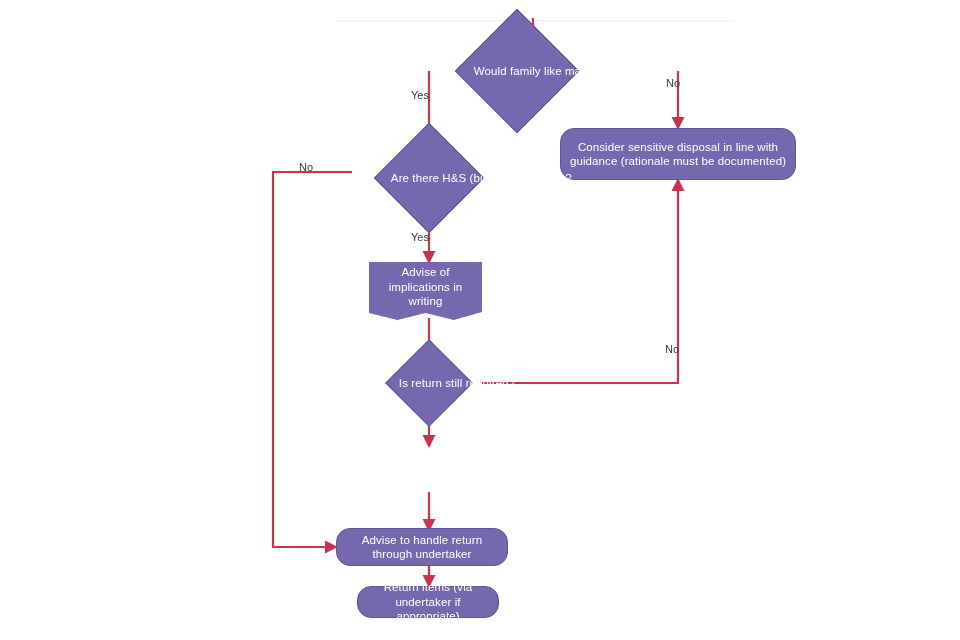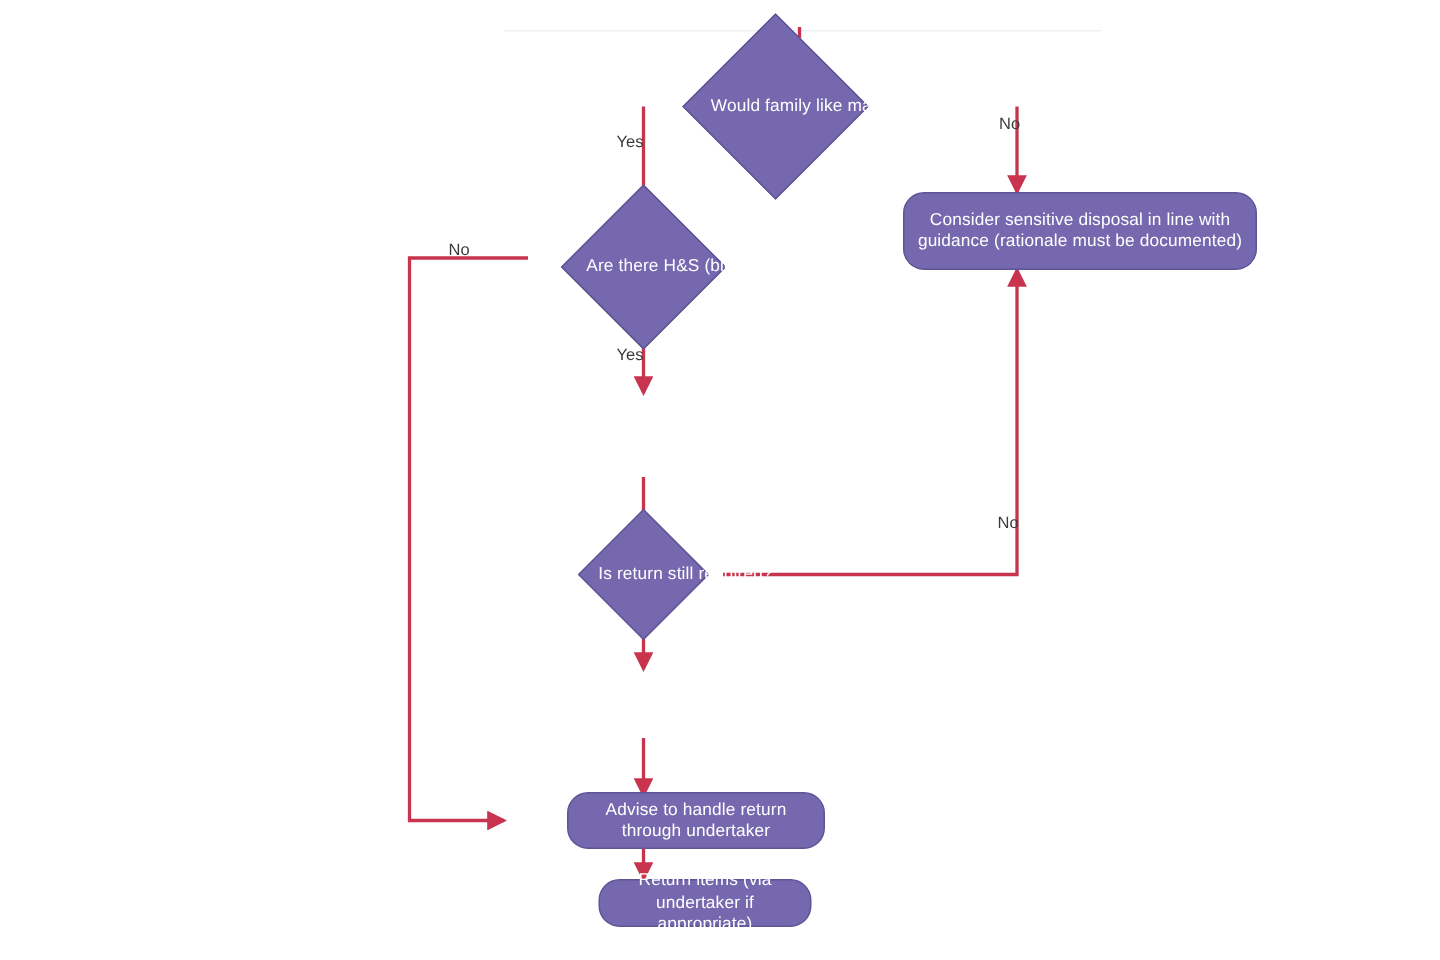--- a/index.html
+++ b/index.html
@@ -49,21 +49,20 @@
   }
   .diamond > .label {
     transform: rotate(-45deg);
     white-space: nowrap;
   }
   
   .rounded {
     background: #7668ae;
     border: 1px solid #5f5596;
     border-radius: 14px;
-    margin-left: 42px;
   }
   
   .document {
     background: #7668ae;
     border: none;
     -webkit-clip-path: polygon(0% 0%, 100% 0%, 100% 86%, 75% 100%, 50% 88%, 25% 100%, 0% 88%);
     clip-path: polygon(0% 0%, 100% 0%, 100% 86%, 75% 100%, 50% 88%, 25% 100%, 0% 88%);
     padding-bottom: 8px;
   }
   .edge-label {
@@ -120,20 +119,23 @@
   </div>
 
   <div class="node rounded" style="left:560px; top:128px; width:236px; height:52px;">
     <div class="label">Consider sensitive disposal in line with guidance (rationale must be documented)</div>
   </div>
 
   <div class="node diamond" style="left:390px; top:139px; width:78px; height:78px;">
     <div class="label">Are there H&amp;S (biohazard) issues?</div>
   </div>
 
+  <div class="node document" style="left:369px; top:262px; width:113px; height:58px;">
+    <div class="label">Advise of implications in writing</div>
+  </div>
 
   <div class="node diamond" style="left:398px; top:352px; width:62px; height:62px;">
     <div class="label">Is return still required?</div>
   </div>
 
 
   <div class="node rounded" style="left:336px; top:528px; width:172px; height:38px;">
     <div class="label">Advise to handle return through undertaker</div>
   </div>
 

